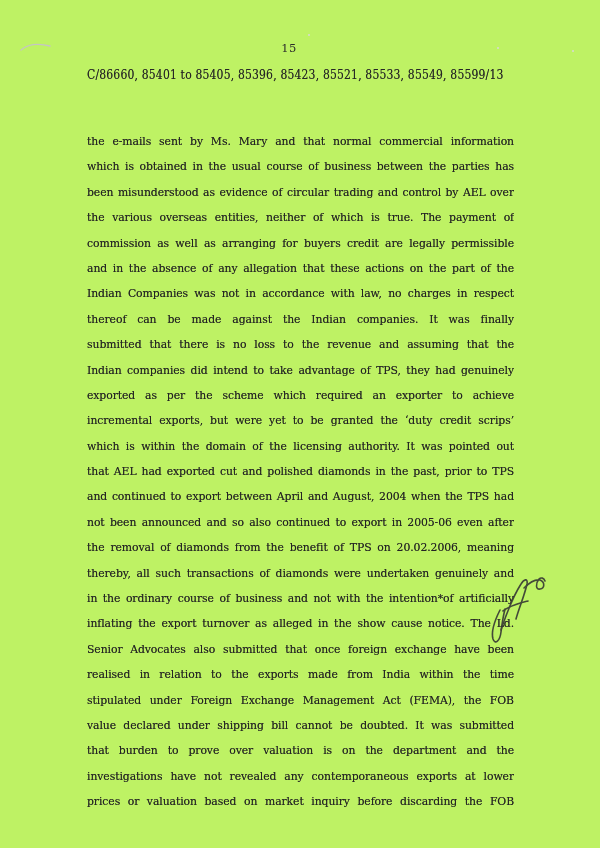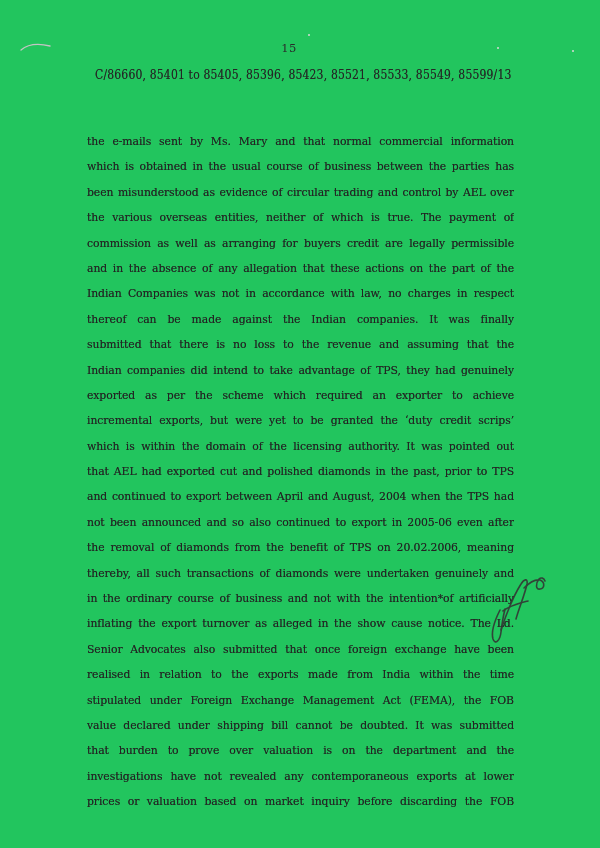--- a/index.html
+++ b/index.html
@@ -1,39 +1,39 @@
 <!DOCTYPE html>
 <html><head>
 <meta charset="utf-8">
 <style>
   * { margin: 0; padding: 0; box-sizing: border-box; }
   html, body { background: #e8e8e8; }
   .page {
     position: relative;
     width: 600px;
     height: 848px;
-    background: #22c55e;
+    background: #bef264;
     overflow: hidden;
     font-family: "DejaVu Serif", "Liberation Serif", serif;
     color: #232323;
   }
   .page-number {
     position: absolute;
     top: 41px;
     left: 0;
     width: 578px;
     text-align: center;
     font-size: 11.5px;
     letter-spacing: 0.5px;
     color: #2a2a2a;
   }
   .case-header {
     position: absolute;
     top: 64px;
-    left: 95px;
+    left: 87px;
     white-space: nowrap;
     text-align: center;
   }
   .case-header span {
     display: inline-block;
     font-size: 12px;
     letter-spacing: 0.2px;
     transform: scaleX(0.9);
     transform-origin: 0 50%;
     color: #262626;

